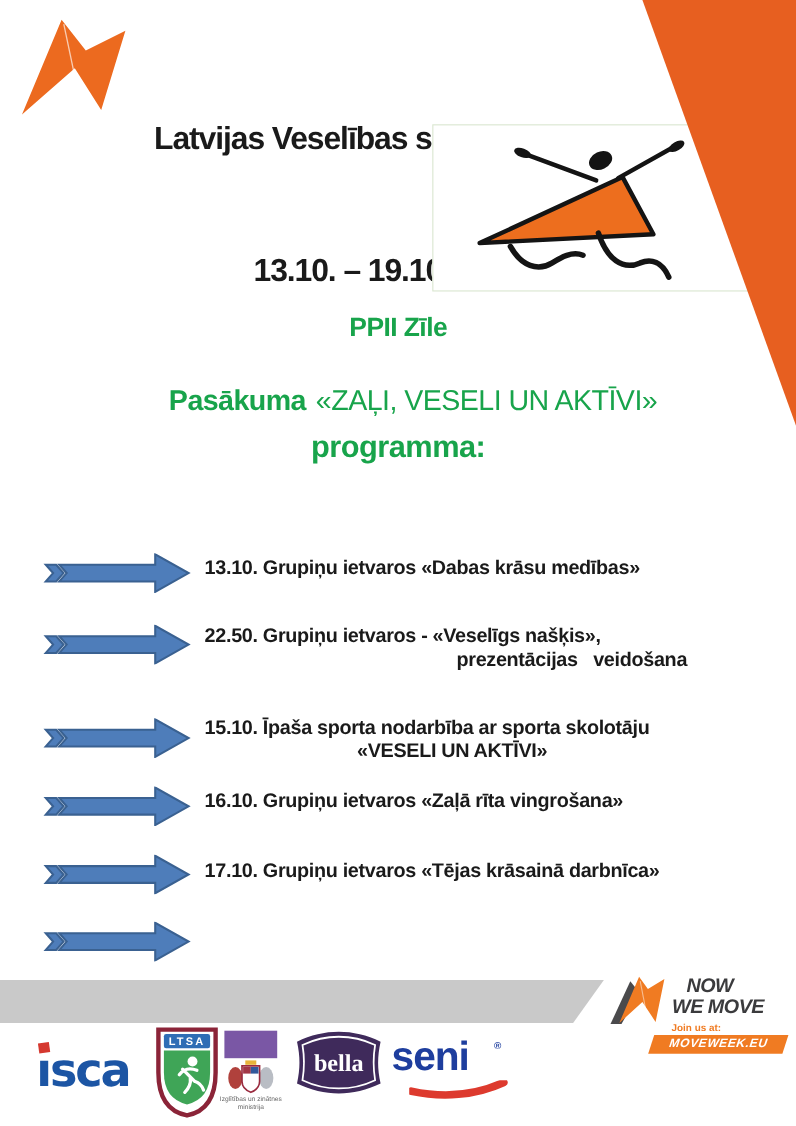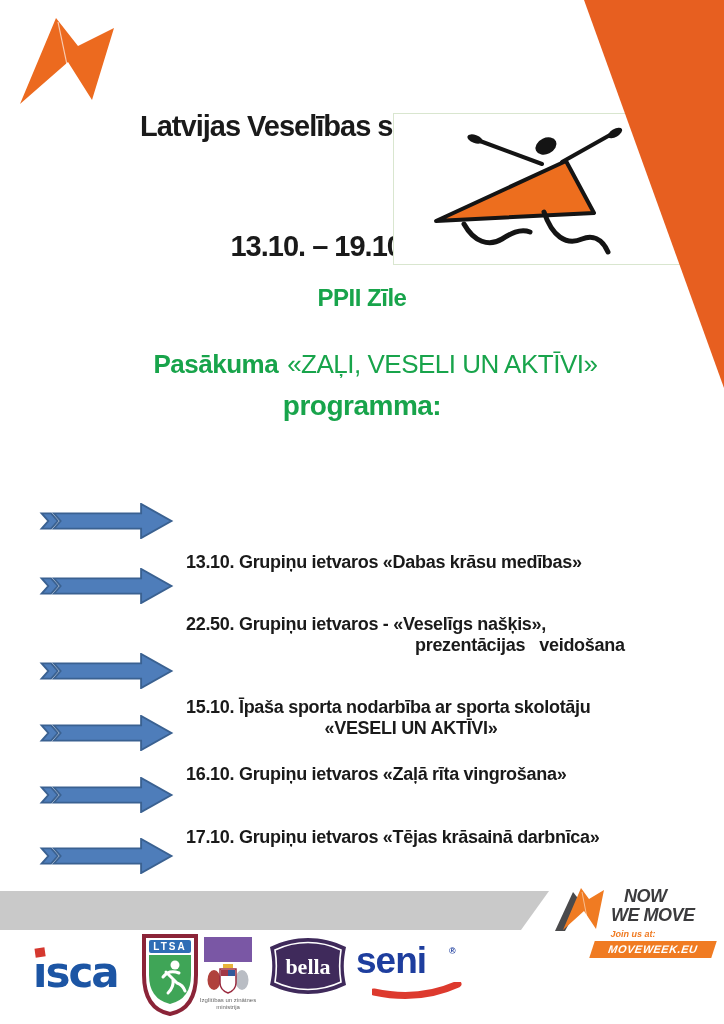--- a/index.html
+++ b/index.html
@@ -16,39 +16,39 @@
   
   .green{color:#18a44b;text-align:center;position:absolute;left:0;width:724px;white-space:pre-wrap;}
   .org{top:284px;font-size:24px;font-weight:800;letter-spacing:-0.5px;}
   .event{top:318px;font-size:26px;letter-spacing:-0.5px;}
   .event .b{font-weight:800;margin-right:9px;}
   .event .n{font-weight:500;}
   .prog{top:390px;font-size:28px;font-weight:800;letter-spacing:-0.5px;}
   
   .arrow{position:absolute;left:38px;width:138px;height:36px;}
   .sched-text{position:absolute;left:186px;width:470px;font-size:18px;font-weight:700;
-              line-height:21px;letter-spacing:-0.3px;margin-top:46px;}
+              line-height:21px;letter-spacing:-0.3px;}
   .sched-line{white-space:pre-wrap;}
   .indent2{margin-left:229px;}
   .center3{text-align:center;width:450px;}
   
   .grayband-svg{position:absolute;left:0;top:888px;}
   .logo-svg{position:absolute;}
   .ministry-rect{position:absolute;left:204px;top:937px;width:48px;height:25px;background:#7a57a5;}
   .ministry-text{position:absolute;left:192px;top:997px;width:72px;text-align:center;
                  font-size:6px;line-height:7px;color:#666;white-space:pre-line;}
   .seni-text{position:absolute;left:356px;top:941px;font-size:37px;font-weight:800;
              color:#1e3e9e;letter-spacing:-1px;line-height:40px;}
   .seni-reg{position:absolute;left:449px;top:946px;font-size:9px;color:#1e3e9e;font-weight:700;}
   .nwm-now{position:absolute;left:624px;top:887px;font-size:18px;line-height:19px;font-weight:800;
            font-style:italic;color:#3b3b3d;letter-spacing:-0.5px;}
   .nwm-wemove{position:absolute;left:611px;top:906px;font-size:18px;line-height:19px;font-weight:800;
            font-style:italic;color:#3b3b3d;letter-spacing:-0.5px;}
   .nwm-join{position:absolute;left:585px;top:929px;width:96px;text-align:center;font-size:9px;
-            font-weight:700;font-style:italic;color:#f07b22;}
+            font-weight:700;color:#f07b22;}
   .nwm-band{position:absolute;left:592px;top:941px;width:122px;height:17px;background:#f07b22;
             transform:skewX(-18deg);}
   .nwm-band span{display:block;text-align:center;font-size:11px;line-height:17px;font-weight:800;
             color:#fff;letter-spacing:0.5px;}
 </style>
 </head>
 <body>
 
 <div class="page">
 

